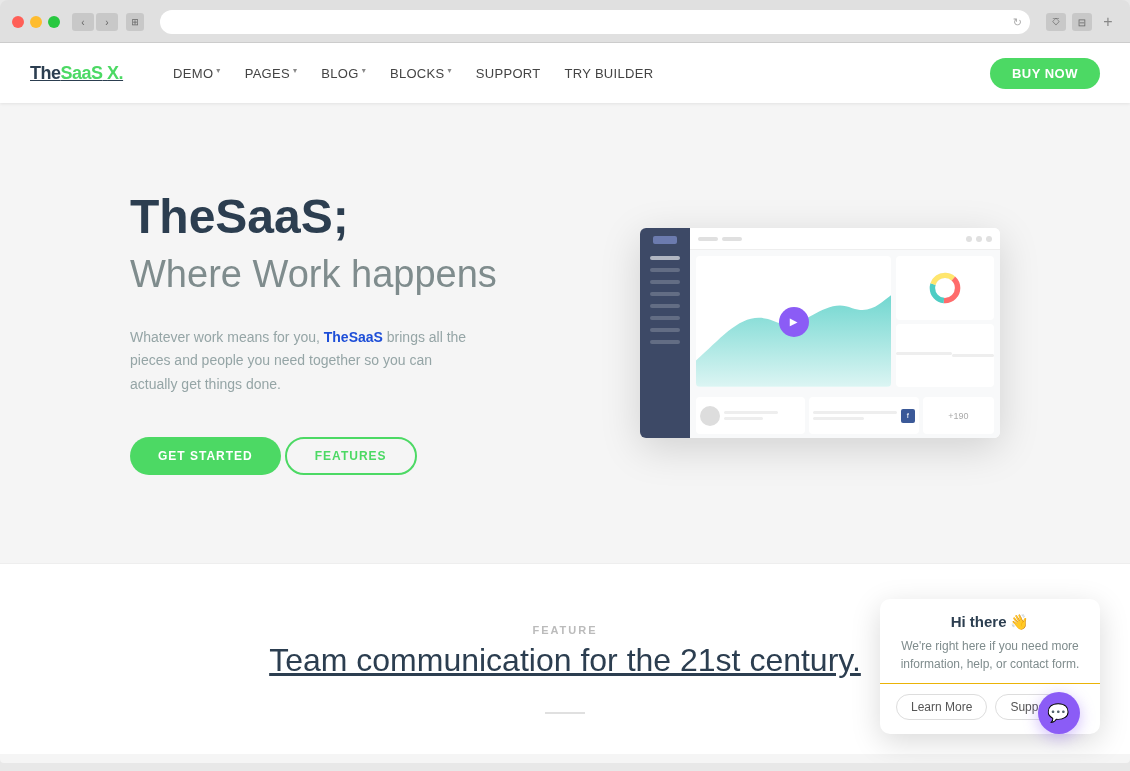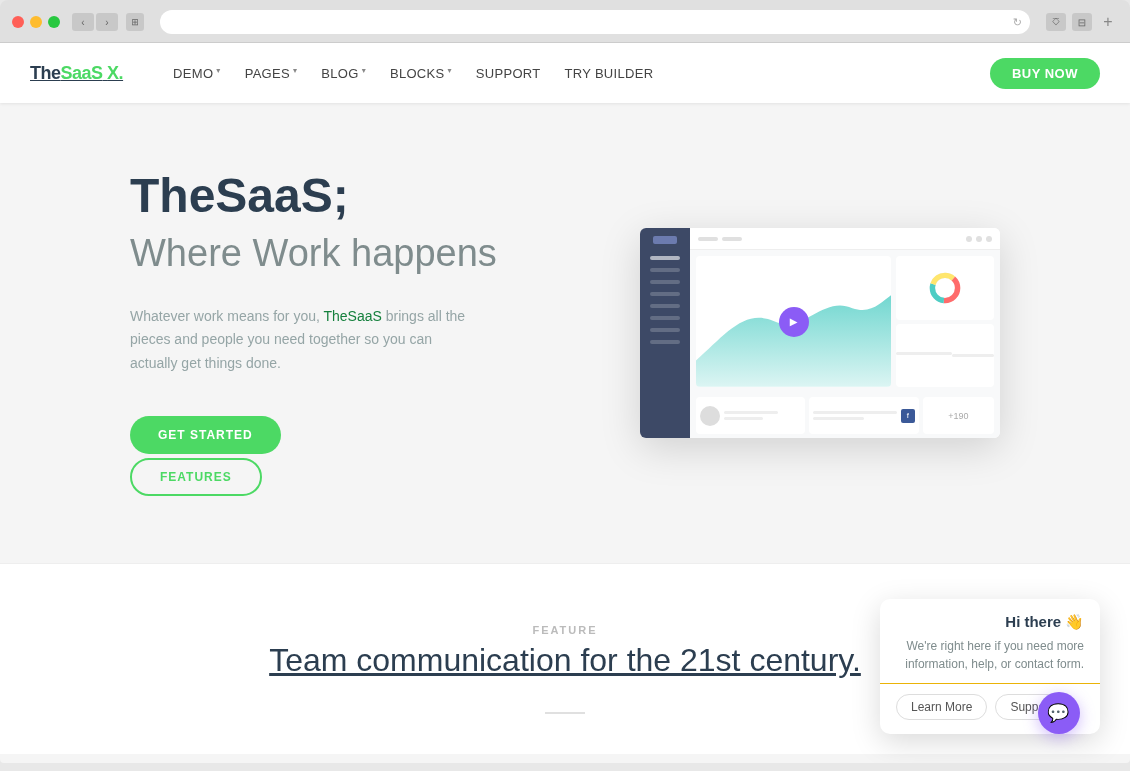--- a/index.html
+++ b/index.html
@@ -208,28 +208,27 @@
       margin-bottom: 28px;
     }
     .hero-description {
       font-size: 14px;
       color: #95a5a6;
       line-height: 1.7;
       margin-bottom: 40px;
       max-width: 340px;
     }
     .hero-description strong {
-      color: #15803d;
-      font-weight: 400;
+      color: #1d4ed8;
+      font-weight: 700;
     }
     .hero-buttons {
       display: flex;
       gap: 4px;
-      align-items: flex-start;
-      flex-direction: column;
+      align-items: flex-end;
     }
     .btn-get-started {
       background: #4cd964;
       color: white;
       border: none;
       border-radius: 25px;
       padding: 12px 28px;
       font-size: 12px;
       font-weight: 700;
       cursor: pointer;
@@ -405,21 +404,20 @@
       right: 30px;
       bottom: 20px;
       width: 220px;
       background: white;
       border-radius: 10px;
       box-shadow: 0 8px 30px rgba(0,0,0,0.15);
       overflow: hidden;
     }
     .chat-header {
       padding: 14px 16px 10px;
-      text-align: right;
     }
     .chat-greeting {
       font-size: 15px;
       font-weight: 600;
       color: #2c3e50;
       margin-bottom: 6px;
     }
     .chat-message {
       font-size: 12px;
       color: #7f8c8d;

